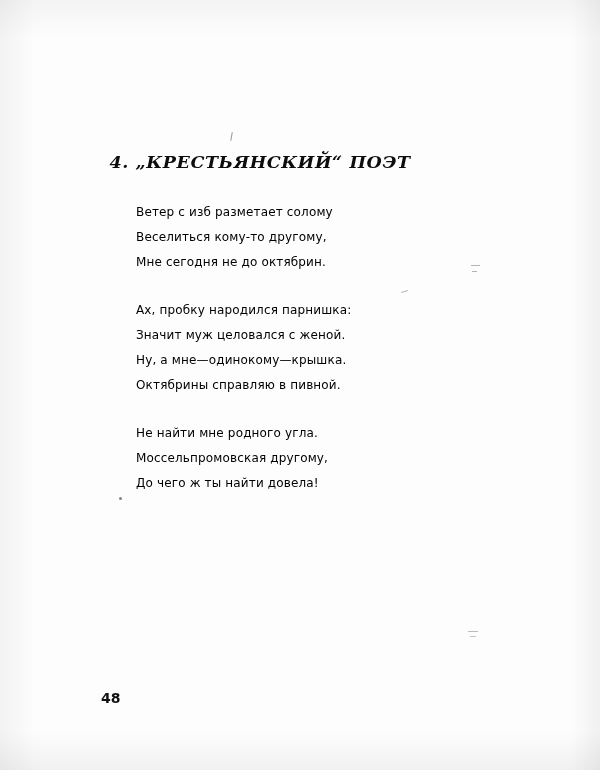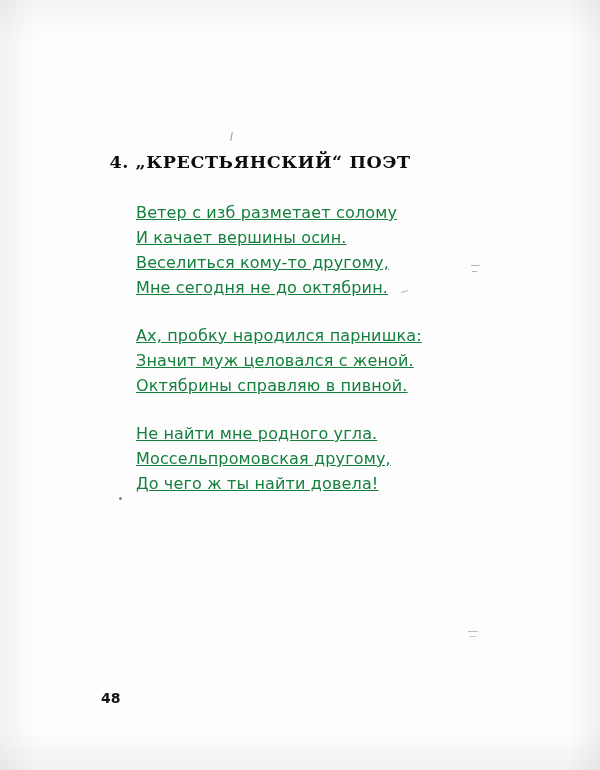--- a/index.html
+++ b/index.html
@@ -38,46 +38,46 @@
     pointer-events: none;
   }
 
   .title {
     position: absolute;
     left: 0;
     top: 152px;
     width: 520px;
     text-align: center;
     font-family: "DejaVu Serif", serif;
+    font-style: italic;
     font-weight: bold;
     font-size: 17.5px;
     letter-spacing: 0.6px;
     color: #0d0d0d;
     white-space: pre;
   }
 
   .stanzas {
     position: absolute;
     left: 136px;
     top: 200px;
     width: 340px;
   }
 
   .stanza {
     margin: 0 0 23px 0;
   }
 
   .line {
     font-family: "DejaVu Sans", sans-serif;
-    font-size: 16px;
+    font-size: 12px;
     line-height: 25px;
-    color: #15803d;
+    color: #000000;
     white-space: pre;
     letter-spacing: 0.15px;
-    text-decoration: underline;
   }
 
   .page-number {
     position: absolute;
     left: 101px;
     top: 690px;
     font-family: "DejaVu Sans", sans-serif;
     font-size: 14px;
     font-weight: bold;
     color: #111111;
@@ -154,28 +154,28 @@
   <div class="mark mark-left-dot"></div>
   <div class="mark mark-bottom-a"></div>
   <div class="mark mark-bottom-b"></div>
 
   <div class="title">4. „КРЕСТЬЯНСКИЙ“ ПОЭТ</div>
 
   <div class="stanzas">
 
     <div class="stanza">
       <div class="line">Ветер с изб разметает солому</div>
-      <div class="line">И качает вершины осин.</div>
       <div class="line">Веселиться кому-то другому,</div>
       <div class="line">Мне сегодня не до октябрин.</div>
     </div>
 
     <div class="stanza">
       <div class="line">Ах, пробку народился парнишка:</div>
       <div class="line">Значит муж целовался с женой.</div>
+      <div class="line">Ну, а мне—одинокому—крышка.</div>
       <div class="line">Октябрины справляю в пивной.</div>
     </div>
 
 
     <div class="stanza">
       <div class="line">Не найти мне родного угла.</div>
       <div class="line">Моссельпромовская другому,</div>
       <div class="line">До чего ж ты найти довела!</div>
     </div>
 

